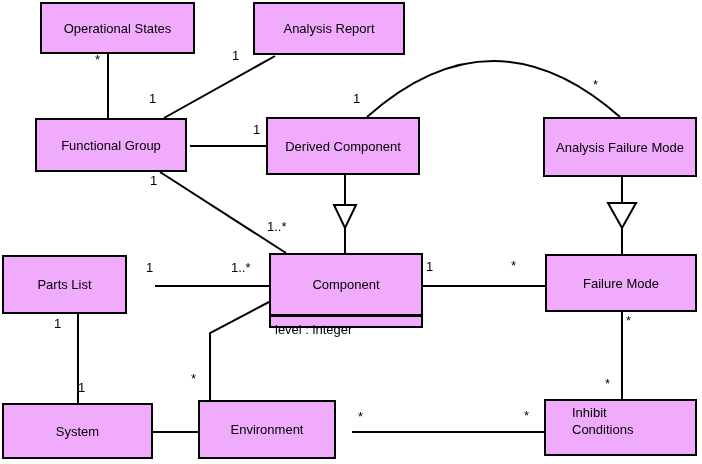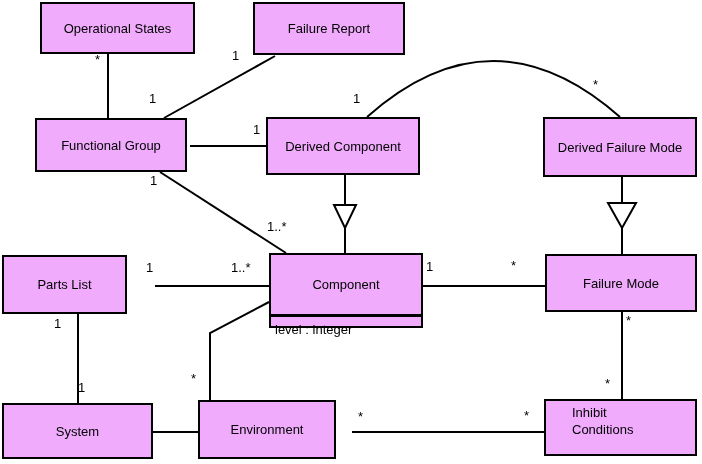--- a/index.html
+++ b/index.html
@@ -108,30 +108,30 @@
     <path d="M352 432 L544 432"></path>
 
     <path d="M622 312 L622 399"></path>
   </svg>
 
   <div id="nodes-layer">
       <div class="node" style="left: 40px; top: 2px; width: 155px; height: 52px;">
         <div class="node-main">Operational States</div>
       </div>
       <div class="node" style="left: 253px; top: 2px; width: 152px; height: 53px;">
-        <div class="node-main">Failure Report</div>
+        <div class="node-main">Analysis Report</div>
       </div>
       <div class="node" style="left: 35px; top: 118px; width: 152px; height: 54px;">
         <div class="node-main">Functional Group</div>
       </div>
       <div class="node" style="left: 266px; top: 117px; width: 154px; height: 58px;">
         <div class="node-main">Derived Component</div>
       </div>
       <div class="node" style="left: 543px; top: 117px; width: 154px; height: 60px;">
-        <div class="node-main">Derived Failure Mode</div>
+        <div class="node-main">Analysis Failure Mode</div>
       </div>
       <div class="node" style="left: 2px; top: 255px; width: 125px; height: 59px;">
         <div class="node-main">Parts List</div>
       </div>
       <div class="node" style="left: 269px; top: 253px; width: 154px; height: 75px;">
         <div class="node-main" style="flex: 0 0 auto; height: 59px;">Component</div>
         <div class="attr-row">level : integer</div>
       </div>
       <div class="node" style="left: 545px; top: 254px; width: 152px; height: 58px;">
         <div class="node-main">Failure Mode</div>

